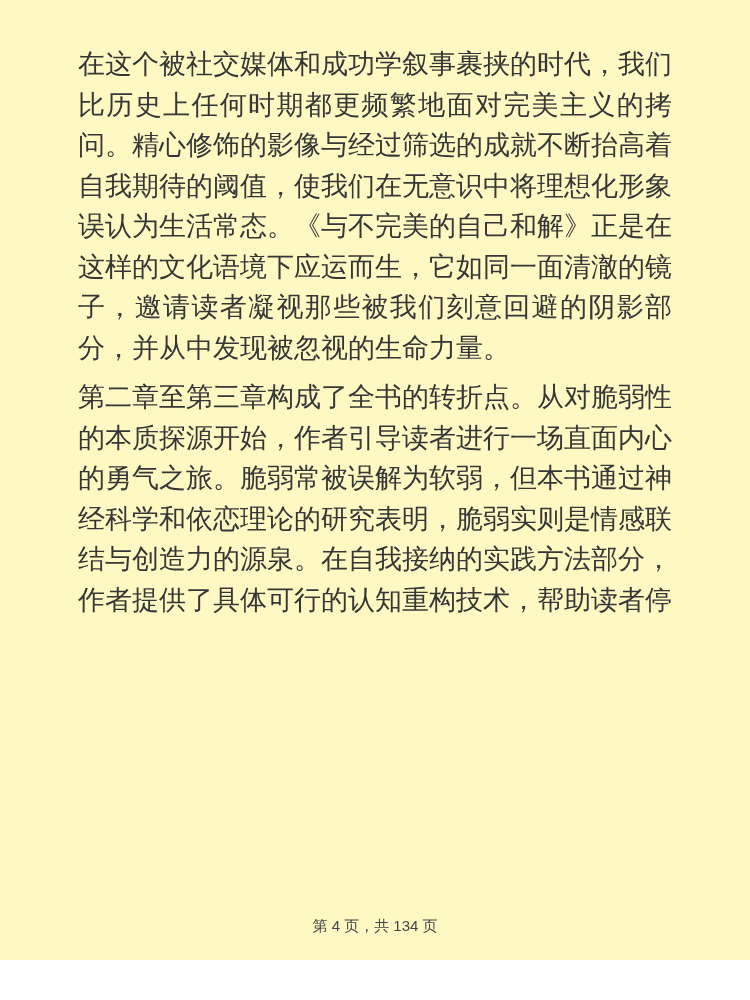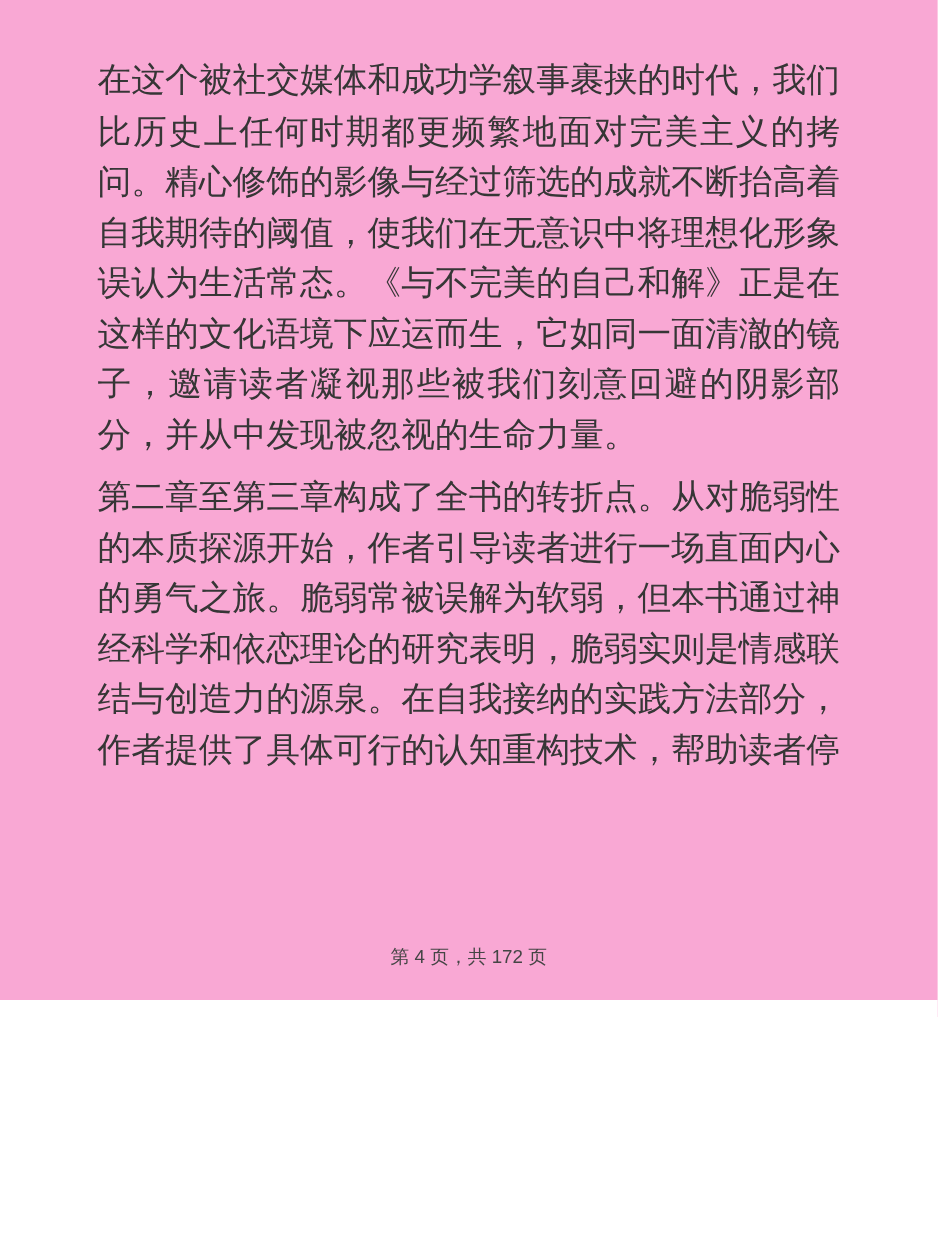--- a/index.html
+++ b/index.html
@@ -9,22 +9,22 @@
   }
   body {
     width: 750px;
     height: 1000px;
     overflow: hidden;
     font-family: "Liberation Sans", "DejaVu Sans", sans-serif;
   }
   .page {
     position: relative;
     width: 750px;
-    height: 800px;
-    background: #f9a8d4;
+    height: 960px;
+    background: #fef9c3;
     overflow: hidden;
     box-sizing: border-box;
   }
   .content {
     position: absolute;
     top: 44px;
     left: 78px;
     right: 78px;
     color: #363636;
     font-size: 27px;
@@ -52,14 +52,14 @@
   }
 </style>
 </head>
 <body>
 
 <div class="page">
   <div class="content">
     <p>在这个被社交媒体和成功学叙事裹挟的时代，我们比历史上任何时期都更频繁地面对完美主义的拷问。精心修饰的影像与经过筛选的成就不断抬高着自我期待的阈值，使我们在无意识中将理想化形象误认为生活常态。《与不完美的自己和解》正是在这样的文化语境下应运而生，它如同一面清澈的镜子，邀请读者凝视那些被我们刻意回避的阴影部分，并从中发现被忽视的生命力量。</p>
     <p>第二章至第三章构成了全书的转折点。从对脆弱性的本质探源开始，作者引导读者进行一场直面内心的勇气之旅。脆弱常被误解为软弱，但本书通过神经科学和依恋理论的研究表明，脆弱实则是情感联结与创造力的源泉。在自我接纳的实践方法部分，作者提供了具体可行的认知重构技术，帮助读者停</p>
   </div>
-  <div class="footer">第 4 页，共 172 页</div>
+  <div class="footer">第 4 页，共 134 页</div>
 </div>
 
 </body></html>

